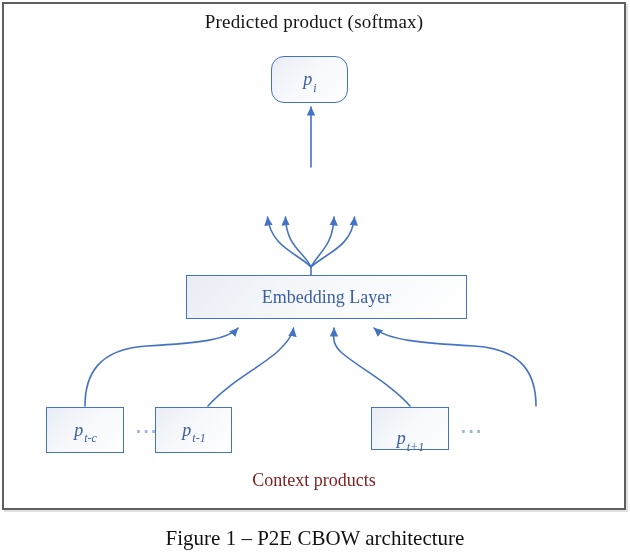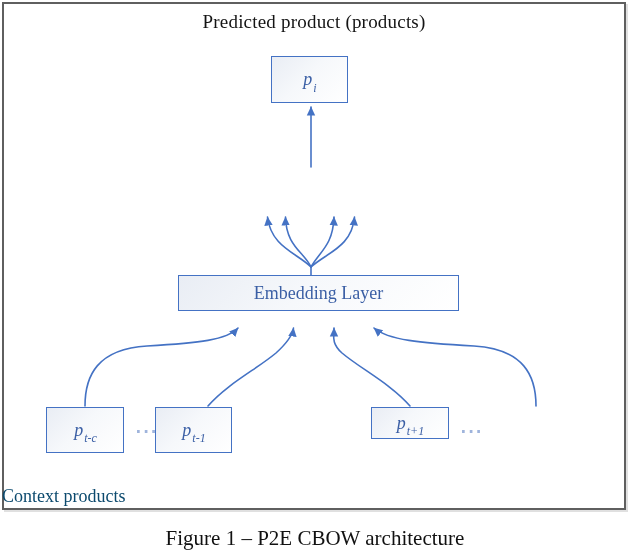--- a/index.html
+++ b/index.html
@@ -10,62 +10,62 @@
   .frame{
     position:absolute;left:2px;top:2px;width:620px;height:504px;
     border:2px solid #5f5f5f;background:#ffffff;
     box-shadow:2px 2px 0 rgba(0,0,0,0.12);
   }
   .fig-title{
     position:absolute;left:2px;top:11px;width:624px;text-align:center;
     font-size:19px;color:#141414;letter-spacing:0.2px;
   }
   .context-label{
-    position:absolute;left:2px;top:486px;width:624px;text-align:left;
-    font-size:18px;color:#0c4a6e;
+    position:absolute;left:2px;top:470px;width:624px;text-align:center;
+    font-size:18px;color:#7f1d1d;
   }
   .caption{
     position:absolute;left:0;top:526px;width:630px;text-align:center;
     font-size:21px;color:#111111;
   }
   .bluebox{
     position:absolute;box-sizing:border-box;
     border:1.4px solid #4472C4;
     background:linear-gradient(135deg,#e9edf4 0%,#f6f8fb 45%,#ffffff 100%);
     display:flex;align-items:center;justify-content:center;
     color:#3b5fa5;
   }
   .bluebox .lbl{font-size:18px;}
   .pbox{font-style:italic;font-size:18px;}
   .pbox sub{font-size:12px;line-height:0;position:relative;top:2px;left:1px;}
-  .box-pi{left:271px;top:56px;width:77px;height:47px;}
+  .box-pi{left:271px;top:56px;width:77px;height:47px;border-radius:13px;}
   .box-projection{left:170px;top:168px;width:283px;height:45px;}
-  .box-embedding{left:178px;top:275px;width:281px;height:36px;}
+  .box-embedding{left:186px;top:275px;width:281px;height:44px;}
   .box-ptc {left:46px; top:407px;width:78px;height:46px;}
   .box-pt1 {left:155px;top:407px;width:77px;height:46px;}
-  .box-pt1p{left:371px;top:407px;width:78px;height:32px;}
+  .box-pt1p{left:371px;top:407px;width:78px;height:43px;align-items:flex-end;}
   .box-ptcp{left:495px;top:407px;width:76px;height:46px;}
   .ellipsis{
     position:absolute;top:419px;width:32px;text-align:center;
     color:#9fb4dc;font-size:15px;letter-spacing:2px;font-weight:bold;
     font-family:"DejaVu Sans",sans-serif;
   }
   .ellipsis.e-left{left:131px;}
   .ellipsis.e-right{left:456px;}
   svg.arrows{position:absolute;left:0;top:0;width:630px;height:558px;pointer-events:none;}
   svg.arrows path{stroke:#4472C4;stroke-width:1.6;fill:none;stroke-linecap:round;}
 </style>
 </head>
 <body>
 
 <div class="stage">
 
   <div class="frame"></div>
 
-  <div class="fig-title">Predicted product (products)</div>
+  <div class="fig-title">Predicted product (softmax)</div>
 
   <svg class="arrows" viewBox="0 0 630 558" xmlns="http://www.w3.org/2000/svg">
     <defs>
       <marker id="ah" markerUnits="userSpaceOnUse" markerWidth="11" markerHeight="11" refX="8.5" refY="5" orient="auto">
         <path d="M0,0.8 L9,5 L0,9.2 Z" style="fill:#4472C4;stroke:none;stroke-width:0"></path>
       </marker>
     </defs>
 
     <path d="M 311 167 L 311 107" marker-end="url(#ah)"></path>
 

